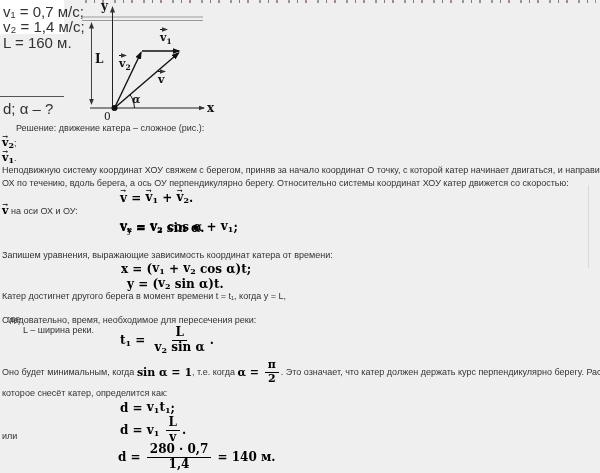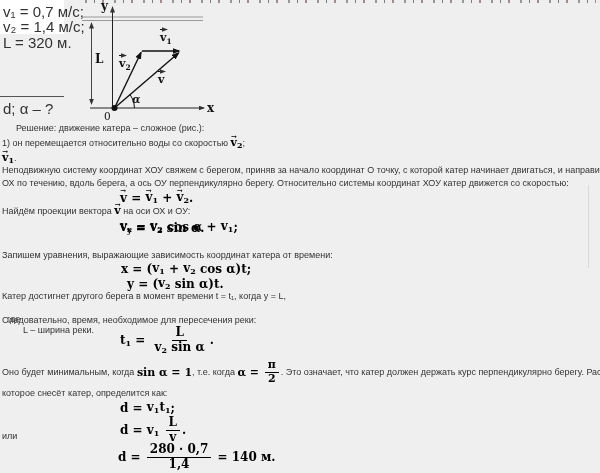--- a/index.html
+++ b/index.html
@@ -32,21 +32,21 @@
   .vline{position:absolute;width:1px;background:#d9d9d9;}
 </style>
 </head>
 <body>
 
 <div class="fragments"></div>
 
 <div class="abs hl" style="left:0;top:0;width:64px;height:34px;"></div>
 <div class="given-line" style="top:3px;">v₁ = 0,7 м/с;</div>
 <div class="given-line" style="top:18px;">v₂ = 1,4 м/с;</div>
-<div class="given-line" style="top:34px;">L = 320 м.</div>
+<div class="given-line" style="top:34px;">L = 160 м.</div>
 <div class="rule" style="left:0;top:96px;width:64px;"></div>
 <div class="given-line" style="top:100px;">d; α – ?</div>
 
 <svg class="abs" style="left:76px;top:0;" width="140" height="122" viewBox="0 0 140 122">
   <defs>
     <marker id="ah" markerWidth="9" markerHeight="8" refX="6.5" refY="3" orient="auto" markerUnits="userSpaceOnUse">
       <path d="M0,0 L8,3 L0,6 z" fill="#111"></path>
     </marker>
     <marker id="ahs" markerWidth="8" markerHeight="7" refX="5.5" refY="2.5" orient="auto-start-reverse" markerUnits="userSpaceOnUse">
       <path d="M0,0 L6.5,2.5 L0,5 z" fill="#333"></path>
@@ -85,37 +85,35 @@
   </g>
   <g>
     <line x1="82" y1="71.5" x2="89" y2="71.5" stroke="#111" stroke-width="1" marker-end="url(#ahs)"></line>
     <text x="82" y="83" font-family="DejaVu Serif,serif" font-size="11" font-weight="bold" fill="#111">v</text>
   </g>
 </svg>
 
 <div class="abs txt" style="left:16px;top:123px;">Решение: движение катера – сложное (рис.):</div>
 
 <div class="abs flexline" style="left:2px;top:136px;">
-  <span class="txt">1) он перемещается относительно воды со скоростью </span>
   <span class="formula inline"><span class="vec">v<sub>2</sub></span></span>
   <span class="txt">;</span>
 </div>
 
 <div class="abs flexline" style="left:2px;top:151px;">
   <span class="formula inline"><span class="vec">v<sub>1</sub></span></span>
   <span class="txt">.</span>
 </div>
 
 <div class="abs txt" style="left:2px;top:165px;">Неподвижную систему координат ХОУ свяжем с берегом, приняв за начало координат О точку, с которой катер начинает двигаться, и направив ось</div>
 <div class="abs txt" style="left:2px;top:178px;">ОХ по течению, вдоль берега, а ось ОУ перпендикулярно берегу. Относительно системы координат ХОУ катер движется со скоростью:</div>
 
 <div class="formula disp" style="left:120px;top:190px;"><span class="vec">v</span><span> = </span><span class="vec">v<sub>1</sub></span><span> + </span><span class="vec">v<sub>2</sub></span><span>.</span></div>
 
 <div class="abs flexline" style="left:2px;top:204px;">
-  <span class="txt">Найдём проекции вектора </span>
   <span class="formula inline"><span class="vec">v</span></span>
   <span class="txt"> на оси ОХ и ОУ:</span>
 </div>
 
 <div class="formula disp" style="left:120px;top:219px;"><span>v<sub>x</sub></span><span> = </span><span>v<sub>2</sub></span><span> cos α + </span><span>v<sub>1</sub></span><span>;</span></div>
 <div class="formula disp" style="left:120px;top:220px;"><span>v<sub>y</sub></span><span> = </span><span>v<sub>2</sub></span><span> sin α.</span></div>
 
 <div class="abs txt" style="left:2px;top:250px;">Запишем уравнения, выражающие зависимость координат катера от времени:</div>
 
 <div class="formula disp" style="left:121px;top:261px;"><span>x = (</span><span>v<sub>1</sub></span><span> + </span><span>v<sub>2</sub></span><span> cos α)t;</span></div>

